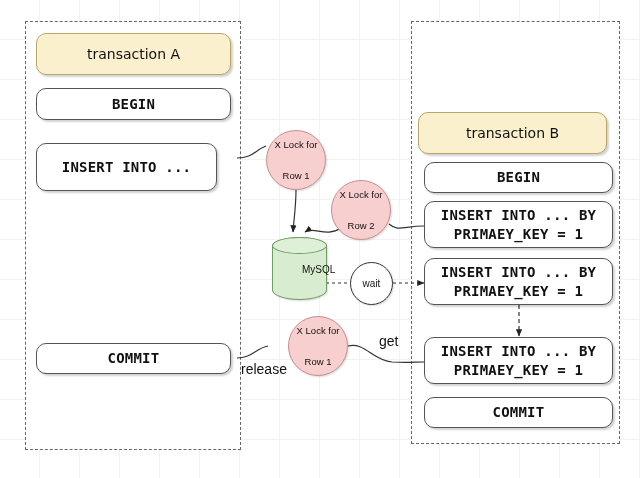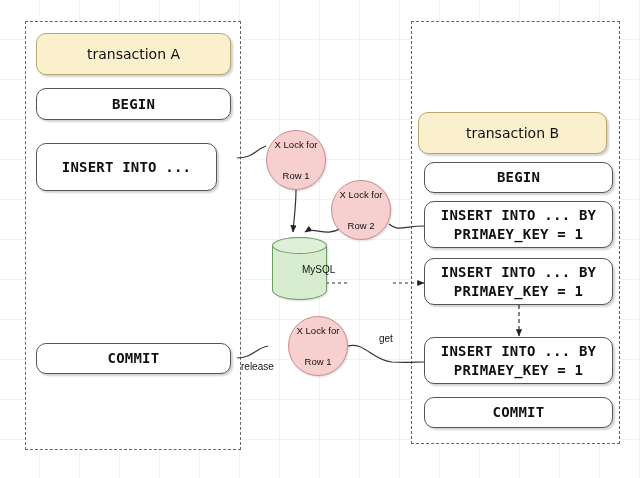--- a/index.html
+++ b/index.html
@@ -98,21 +98,21 @@
     transform:translateY(-45%);
     text-align:center;
     font-family:"Liberation Sans",sans-serif;
     font-size:10px;
     color:#111;
     margin-left:29px;
   }
   .edge-label{
     position:absolute;
     font-family:"Liberation Sans",sans-serif;
-    font-size:10px;
+    font-size:14px;
     color:#111;
     white-space:nowrap;
   }
 </style>
 </head>
 <body>
 
 <div id="canvas">
 
   <div class="container-box" style="left:25px;top:21px;width:216px;height:429px;"></div>
@@ -198,20 +198,23 @@
   <div class="circle lock" style="left:331px;top:180px;width:60px;height:60px;">
     <span>X Lock for</span>
     <span>Row 2</span>
   </div>
 
   <div class="circle lock" style="left:288px;top:316px;width:60px;height:60px;">
     <span>X Lock for</span>
     <span>Row 1</span>
   </div>
 
+  <div class="circle wait" style="left:350px;top:262px;width:43px;height:43px;">
+    <span>wait</span>
+  </div>
 
   <div class="db" style="left:272px;top:237px;width:53px;height:61px;">
     <div class="db-top"></div>
     <div class="db-label">MySQL</div>
   </div>
 
   <div class="edge-label" style="left:241px;top:361px;text-align:center;">release</div>
   <div class="edge-label" style="left:379px;top:333px;">get</div>
 
 </div>

